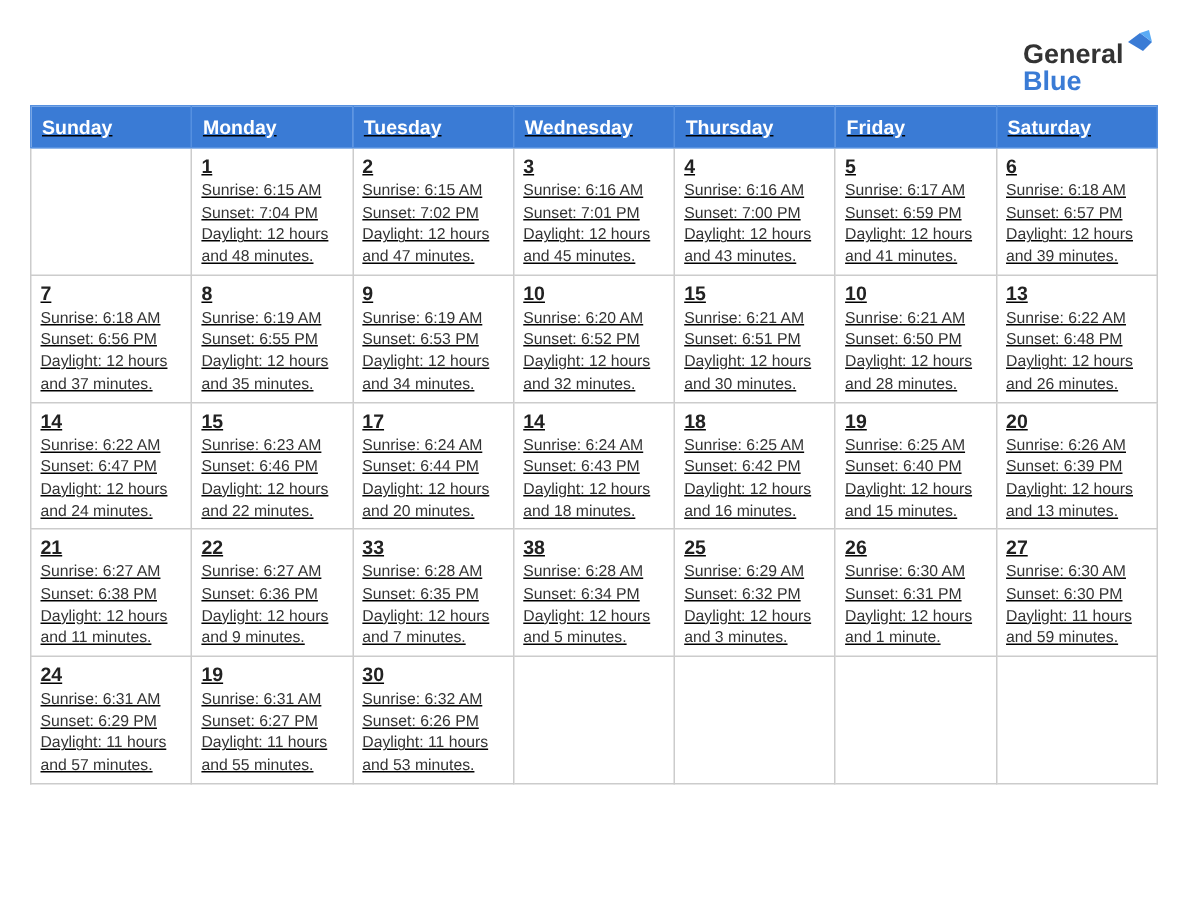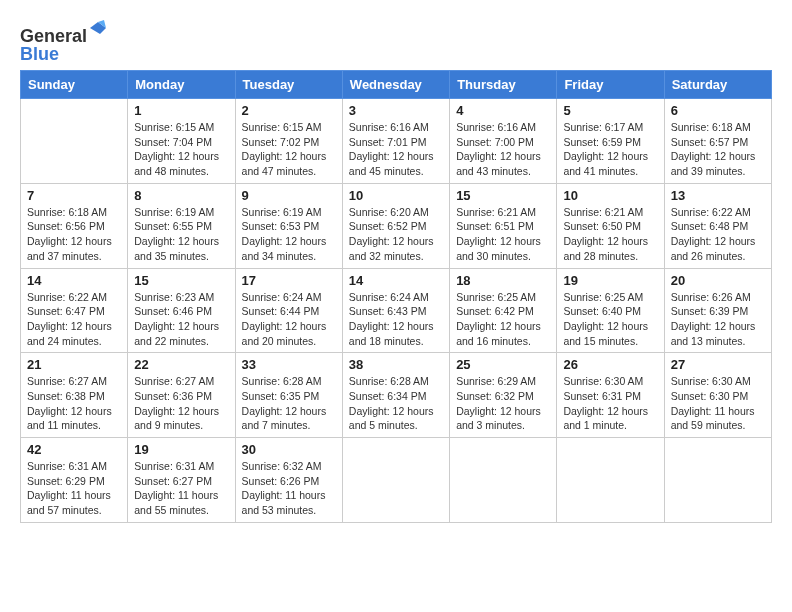--- a/index.html
+++ b/index.html
@@ -5,21 +5,21 @@
     * { box-sizing: border-box; margin: 0; padding: 0; }
     body {
       font-family: Arial, sans-serif;
       background: #fff;
       width: 792px;
       min-height: 612px;
       padding: 16px 20px 10px 20px;
     }
     .header {
       display: flex;
-      justify-content: flex-start;
+      justify-content: flex-end;
       align-items: flex-start;
       margin-bottom: 6px;
     }
     .logo {
       display: flex;
       flex-direction: column;
       align-items: flex-start;
       margin-top: 4px;
     }
     .title-block {
@@ -34,20 +34,21 @@
     .subtitle {
       font-size: 15px;
       color: #444;
       margin-top: 2px;
     }
     .calendar {
       width: 100%;
       border-collapse: collapse;
       margin-top: 0;
       font-size: 11px;
+      text-decoration: underline;
     }
     .calendar th {
       background: #3a7bd5;
       color: #fff;
       text-align: left;
       padding: 6px 7px;
       font-size: 13px;
       font-weight: bold;
       border: 1px solid #5590e0;
     }
@@ -271,21 +272,21 @@
         </td>
         <td>
           <div class="day-number">27</div>
           <div class="day-info" style="white-space: pre-line;">Sunrise: 6:30 AM
 Sunset: 6:30 PM
 Daylight: 11 hours and 59 minutes.</div>
         </td>
       </tr>
       <tr>
         <td>
-          <div class="day-number">42</div>
+          <div class="day-number">24</div>
           <div class="day-info" style="white-space: pre-line;">Sunrise: 6:31 AM
 Sunset: 6:29 PM
 Daylight: 11 hours and 57 minutes.</div>
         </td>
         <td>
           <div class="day-number">19</div>
           <div class="day-info" style="white-space: pre-line;">Sunrise: 6:31 AM
 Sunset: 6:27 PM
 Daylight: 11 hours and 55 minutes.</div>
         </td>

